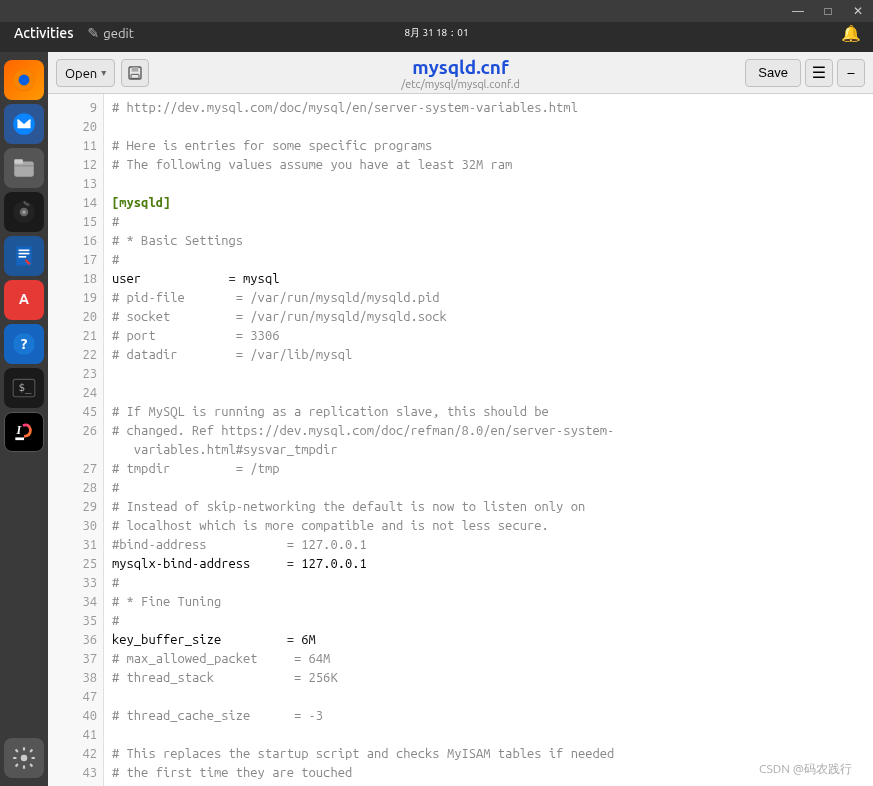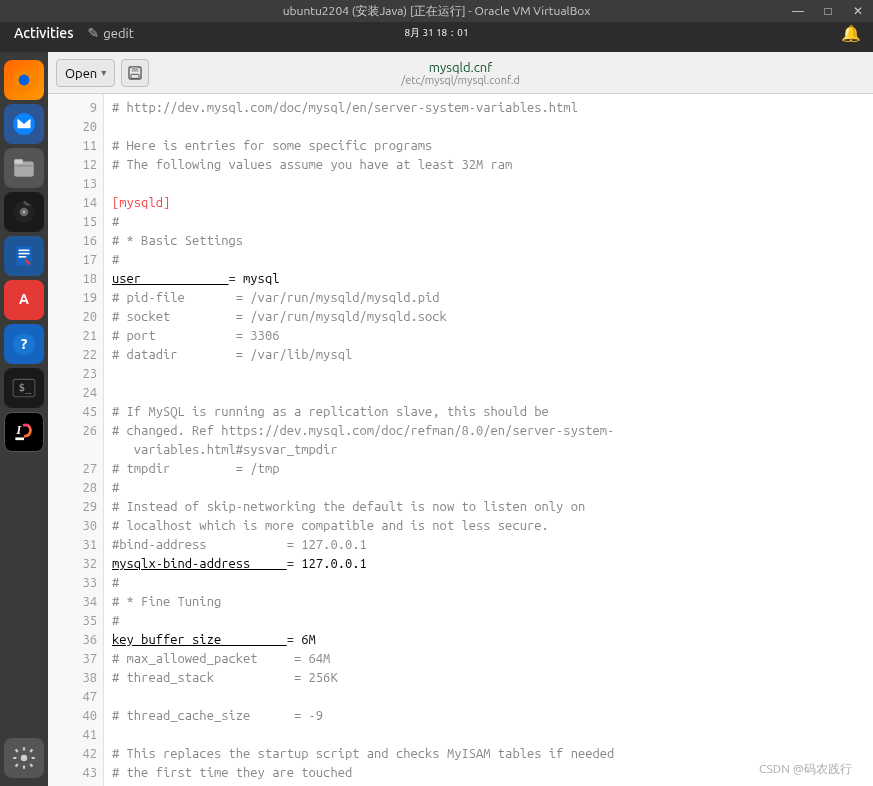--- a/index.html
+++ b/index.html
@@ -172,23 +172,23 @@
       font-size: 13px;
     }
 
     #gedit-title-center {
       position: absolute;
       left: 50%;
       transform: translateX(-50%);
       text-align: center;
     }
     #gedit-filename {
-      font-size: 13px;
-      font-weight: 400;
-      color: #14532d;
+      font-size: 19px;
+      font-weight: 700;
+      color: #1d4ed8;
     }
     #gedit-filepath {
       font-size: 11px;
       color: #888;
     }
 
     #gedit-header-right {
       position: absolute;
       right: 8px;
       display: flex;
@@ -256,37 +256,36 @@
       padding: 4px 8px;
       font-family: 'Ubuntu Mono', 'Courier New', monospace;
       font-size: 13px;
       color: #333;
       line-height: 19px;
       overflow: hidden;
       white-space: pre;
     }
 
     .comment { color: #888; }
-    .section { color: #ef4444; font-weight: normal; }
-    .key { color: #000; text-decoration: underline; }
+    .section { color: #4d7c0f; font-weight: bold; }
+    .key { color: #000; }
     .value { color: #000; }
 
     #watermark {
       position: absolute;
       bottom: 8px;
       right: 21px;
       color: rgba(0,0,0,0.35);
       font-size: 12px;
     }
   </style>
 </head>
 <body>
 
 <div id="title-bar">
-  <span class="title-text">ubuntu2204 (安装Java) [正在运行] - Oracle VM VirtualBox</span>
   <div class="window-controls">
     <button class="win-btn minimize">—</button>
     <button class="win-btn restore">□</button>
     <button class="win-btn close">✕</button>
   </div>
 </div>
 
 <div id="taskbar">
   <div id="activities-btn">Activities</div>
   <div id="gedit-btn">
@@ -399,20 +398,29 @@
         <rect x="7" y="3" width="10" height="7" fill="#aaa"></rect>
         <rect x="6" y="14" width="12" height="6" rx="1" stroke="#555" stroke-width="1.5" fill="none"></rect>
       </svg>
     </div>
 
     <div id="gedit-title-center">
       <div id="gedit-filename">mysqld.cnf</div>
       <div id="gedit-filepath">/etc/mysql/mysql.conf.d</div>
     </div>
 
+    <div id="gedit-header-right">
+      <button id="save-btn">Save</button>
+      <div id="menu-btn">
+        <span>☰</span>
+      </div>
+      <div id="close-gedit-btn">
+        <span>–</span>
+      </div>
+    </div>
   </div>
 
   <div id="editor-area">
     <div id="line-numbers">
       <div>9</div>
       <div>20</div>
       <div>11</div>
       <div>12</div>
       <div>13</div>
       <div>14</div>
@@ -427,21 +435,21 @@
       <div>23</div>
       <div>24</div>
       <div>45</div>
       <div>26</div>
       <div>&nbsp;</div>
       <div>27</div>
       <div>28</div>
       <div>29</div>
       <div>30</div>
       <div>31</div>
-      <div>32</div>
+      <div>25</div>
       <div>33</div>
       <div>34</div>
       <div>35</div>
       <div>36</div>
       <div>37</div>
       <div>38</div>
       <div>47</div>
       <div>40</div>
       <div>41</div>
       <div>42</div>
@@ -474,21 +482,21 @@
 <span class="comment"># localhost which is more compatible and is not less secure.</span>
 <span class="comment">#bind-address           = 127.0.0.1</span>
 <span class="key">mysqlx-bind-address     </span>= <span class="value">127.0.0.1</span>
 <span class="comment">#</span>
 <span class="comment"># * Fine Tuning</span>
 <span class="comment">#</span>
 <span class="key">key_buffer_size         </span>= <span class="value">6M</span>
 <span class="comment"># max_allowed_packet     = 64M</span>
 <span class="comment"># thread_stack           = 256K</span>
 
-<span class="comment"># thread_cache_size      = -9</span>
+<span class="comment"># thread_cache_size      = -3</span>
 
 <span class="comment"># This replaces the startup script and checks MyISAM tables if needed</span>
 <span class="comment"># the first time they are touched</span>
 <span class="key">myisam-recover-options  </span>= <span class="value">BACKUP</span>
 </div>
   </div>
 
   <div id="watermark">CSDN @码农践行</div>
 </div>
 

